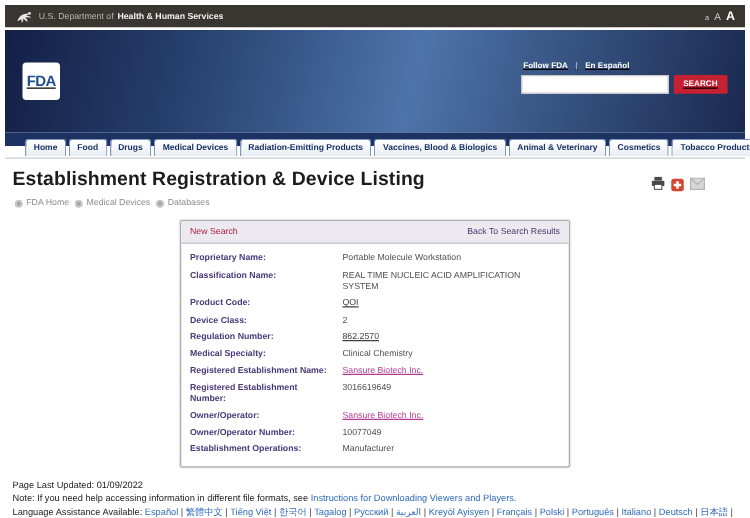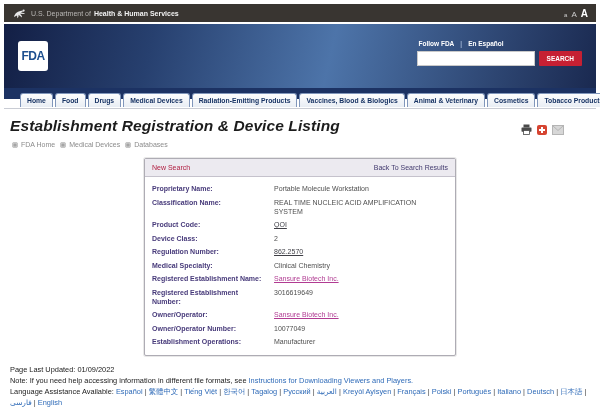--- a/index.html
+++ b/index.html
@@ -11,23 +11,23 @@
   .topbar { height:18px; background:#393531; display:flex; align-items:center;
     padding:0 8px; color:#c9c9c9; font-size:7px; }
   .eagle { margin-right:5px; display:flex; }
   .dept-prefix { color:#b9b7b5; margin-right:3px; }
   .dept-name { color:#f2f2f2; font-weight:bold; }
   .fontsizer { margin-left:auto; display:flex; align-items:baseline; gap:4px; color:#cfcfcf; }
   .fz0 { font-size:6px; } .fz1 { font-size:8px; } .fz2 { font-size:10px; font-weight:bold; color:#fff; }
 
   
   .gap { height:2px; background:#fff; }
-  .header { height:64px;
+  .header { height:82px;
     background:linear-gradient(103deg,#131f45 0%,#27406f 25%,#4d74a9 55%,#1a2950 100%);
-    display:flex; align-items:center; padding:0 14px; position:relative; }
+    display:flex; align-items:center; padding:0 14px; position:relative;text-decoration:underline; }
   .fda-box { width:30px; height:30px; background:#fff; border-radius:3px;
     display:flex; align-items:center; justify-content:center;
     color:#1d4f8f; font-weight:bold; font-size:12px; letter-spacing:-0.5px; }
   .agency { margin-left:8px; color:#fff; }
   .agency-l1 { font-size:14px; font-weight:bold; letter-spacing:0.3px; }
   .agency-l2 { font-size:7px; letter-spacing:2.2px; margin-top:1px; }
   .header-right { margin-left:auto; margin-top:-6px; }
   .follow-row { display:flex; justify-content:flex-start; gap:6px; color:#fff;
     font-size:6.5px; font-weight:bold; margin-bottom:4px; padding-left:2px; }
   .follow-sep { color:#9fb2d2; }
@@ -40,21 +40,21 @@
   
   .navbar { height:21px; position:relative;
     background:linear-gradient(to bottom,#1c3263 0,#1c3263 11px,#ffffff 11px);
     border-bottom:1px solid #c9ccd4; }
   .tabs { position:absolute; bottom:1px; left:16px; right:0; display:flex; gap:2px; }
   .tab { background:linear-gradient(#fefefe,#e8edf4); border:1px solid #8096bb; border-bottom:none;
     border-radius:3px 3px 0 0; color:#173364; font-size:6.8px; font-weight:bold;
     padding:3px 6px 3px; white-space:nowrap; }
 
   
-  .title-row { display:flex; align-items:flex-start; padding:8px 6px 0 6px;font-style:italic; }
+  .title-row { display:flex; align-items:flex-start; padding:8px 6px 0 6px; }
   .page-title { font-size:15.5px; font-weight:bold; color:#1c1c1c; letter-spacing:0.1px; }
   .title-icons { margin-left:auto; display:flex; gap:5px; align-items:center; padding-top:4px; padding-right:26px; }
   .share-box { width:10px; height:10px; background:#d64431; border-radius:2px; position:relative; }
   .share-box::before, .share-box::after { content:""; position:absolute; background:#fff; }
   .share-box::before { width:6px; height:1.6px; left:2px; top:4.2px; }
   .share-box::after { width:1.6px; height:6px; left:4.2px; top:2px; }
   .breadcrumb { display:flex; align-items:center; gap:5px; padding:2px 6px 0 8px;
     font-size:7px; color:#8b8b8b; }
   .crumb { display:flex; align-items:center; gap:3px; }
   .crumb-dot { width:6px; height:6px; border-radius:50%; background:#a5a5a5;

